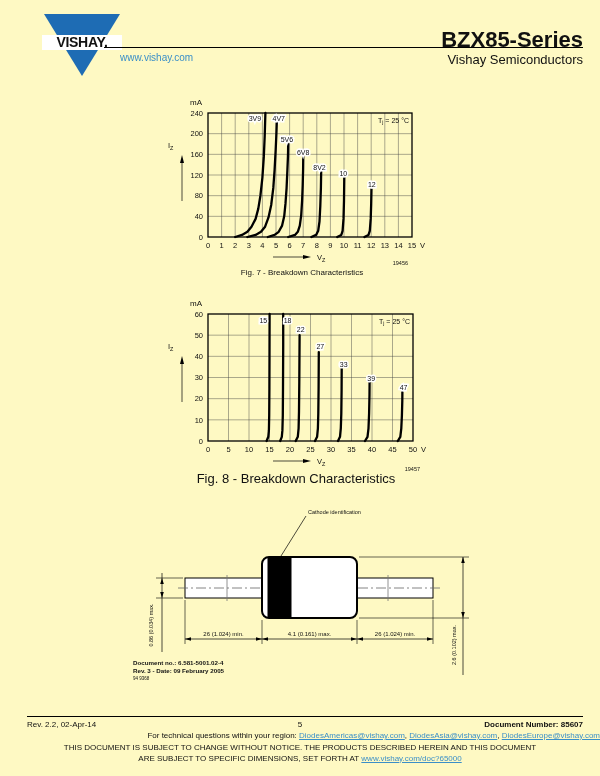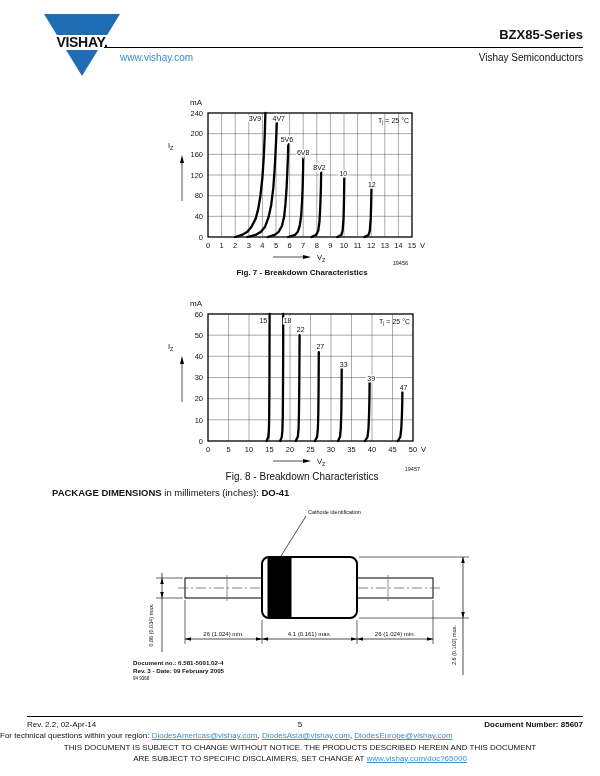--- a/index.html
+++ b/index.html
@@ -1,39 +1,39 @@
 <!DOCTYPE html>
 <html><head>
 <meta charset="utf-8">
 <style>
   html,body{margin:0;padding:0;background:#e8e8e8;}
-  .page{position:relative;width:600px;height:776px;background:#ffffff;margin:0 auto;
+  .page{position:relative;width:600px;height:776px;background:#fef9c3;margin:0 auto;
         font-family:"Liberation Sans",sans-serif;color:#111;overflow:hidden;}
   .abs{position:absolute;}
   .link{color:#3a8fc8;cursor:pointer;}
   .u{text-decoration:underline;}
   .b{font-weight:bold;}
   svg text{font-family:"Liberation Sans",sans-serif;fill:#111;}
 </style>
 </head>
 <body>
 
 <div class="page">
 
   <div class="abs" style="left:42px;top:13px;width:80px;height:66px;">
     <svg width="80" height="66" viewBox="0 0 80 66">
       <polygon points="2,1 78,1 40,63" fill="#1e6cb4"></polygon>
       <rect x="0" y="22" width="80" height="15" fill="#ffffff"></rect>
       <text x="40" y="34" text-anchor="middle" font-size="14" font-weight="bold" letter-spacing="-0.3">VISHAY.</text>
     </svg>
   </div>
   <div class="abs link" style="left:120px;top:52px;font-size:10px;">www.vishay.com</div>
-  <div class="abs b" style="right:17px;top:27px;font-size:13px;padding-left:38px;">BZX85-Series</div>
+  <div class="abs b" style="right:17px;top:27px;font-size:22px;padding-left:38px;">BZX85-Series</div>
   <div class="abs" style="left:104px;right:17px;top:47px;border-top:1.6px solid #000;"></div>
-  <div class="abs" style="right:17px;top:52px;font-size:10px;">Vishay Semiconductors</div>
+  <div class="abs" style="right:17px;top:52px;font-size:13px;">Vishay Semiconductors</div>
 
   <div class="abs" style="left:150px;top:90px;width:320px;height:185px;"><svg xmlns="http://www.w3.org/2000/svg" width="320" height="185" viewBox="0 0 320 185">
         <line x1="71.6" y1="23" x2="71.6" y2="147" stroke="#444" stroke-width="0.45"></line>
         <line x1="85.2" y1="23" x2="85.2" y2="147" stroke="#444" stroke-width="0.45"></line>
         <line x1="98.80000000000001" y1="23" x2="98.80000000000001" y2="147" stroke="#444" stroke-width="0.45"></line>
         <line x1="112.4" y1="23" x2="112.4" y2="147" stroke="#444" stroke-width="0.45"></line>
         <line x1="126" y1="23" x2="126" y2="147" stroke="#444" stroke-width="0.45"></line>
         <line x1="139.60000000000002" y1="23" x2="139.60000000000002" y2="147" stroke="#444" stroke-width="0.45"></line>
         <line x1="153.2" y1="23" x2="153.2" y2="147" stroke="#444" stroke-width="0.45"></line>
         <line x1="166.8" y1="23" x2="166.8" y2="147" stroke="#444" stroke-width="0.45"></line>
@@ -90,21 +90,21 @@
         <path d="M187.2 147.0 L191.3 144.9 L192.6 140.8 L193.5 128.9 L194.0 110.8 L194.3 86.0" fill="none" stroke="#000" stroke-width="2.3" stroke-linejoin="round" stroke-linecap="round"></path>
         <path d="M214.4 147.0 L218.5 144.9 L219.8 140.8 L220.7 128.9 L221.2 113.4 L221.5 97.9" fill="none" stroke="#000" stroke-width="2.3" stroke-linejoin="round" stroke-linecap="round"></path>
         <text x="104.92" y="30.666666666666657" font-size="7" text-anchor="middle" paint-order="stroke" stroke="#fff" stroke-width="3">3V9</text>
         <text x="128.72" y="30.666666666666657" font-size="7" text-anchor="middle" paint-order="stroke" stroke="#fff" stroke-width="3">4V7</text>
         <text x="136.88" y="52.366666666666674" font-size="7" text-anchor="middle" paint-order="stroke" stroke="#fff" stroke-width="3">5V6</text>
         <text x="153.2" y="64.76666666666667" font-size="7" text-anchor="middle" paint-order="stroke" stroke="#fff" stroke-width="3">6V8</text>
         <text x="169.51999999999998" y="79.75" font-size="7" text-anchor="middle" paint-order="stroke" stroke="#fff" stroke-width="3">8V2</text>
         <text x="193.32" y="85.95" font-size="7" text-anchor="middle" paint-order="stroke" stroke="#fff" stroke-width="3">10</text>
         <text x="221.88" y="97.31666666666666" font-size="7" text-anchor="middle" paint-order="stroke" stroke="#fff" stroke-width="3">12</text>
       </svg></div>
-  <div class="abs" style="left:150px;top:268px;width:304px;text-align:center;font-size:8px;font-weight:bold;">Fig. 7 - Breakdown Characteristics</div>
+  <div class="abs" style="left:150px;top:268px;width:304px;text-align:center;font-size:8px;">Fig. 7 - Breakdown Characteristics</div>
 
   <div class="abs" style="left:150px;top:291px;width:320px;height:185px;"><svg xmlns="http://www.w3.org/2000/svg" width="320" height="185" viewBox="0 0 320 185">
         <line x1="78.5" y1="23" x2="78.5" y2="150" stroke="#444" stroke-width="0.45"></line>
         <line x1="99" y1="23" x2="99" y2="150" stroke="#444" stroke-width="0.45"></line>
         <line x1="119.5" y1="23" x2="119.5" y2="150" stroke="#444" stroke-width="0.45"></line>
         <line x1="140" y1="23" x2="140" y2="150" stroke="#444" stroke-width="0.45"></line>
         <line x1="160.5" y1="23" x2="160.5" y2="150" stroke="#444" stroke-width="0.45"></line>
         <line x1="181" y1="23" x2="181" y2="150" stroke="#444" stroke-width="0.45"></line>
         <line x1="201.5" y1="23" x2="201.5" y2="150" stroke="#444" stroke-width="0.45"></line>
         <line x1="222" y1="23" x2="222" y2="150" stroke="#444" stroke-width="0.45"></line>
@@ -151,25 +151,22 @@
         <path d="M215.0 150.0 L217.5 145.8 L218.5 137.3 L219.1 122.5 L219.5 103.4 L219.6 90.7" fill="none" stroke="#000" stroke-width="2.3" stroke-linejoin="round" stroke-linecap="round"></path>
         <path d="M247.8 150.0 L250.3 145.8 L251.3 137.3 L251.9 124.6 L252.3 109.8 L252.4 99.2" fill="none" stroke="#000" stroke-width="2.3" stroke-linejoin="round" stroke-linecap="round"></path>
         <text x="113.35" y="31.85000000000001" font-size="7" text-anchor="middle" paint-order="stroke" stroke="#fff" stroke-width="3">15</text>
         <text x="137.54" y="31.85000000000001" font-size="7" text-anchor="middle" paint-order="stroke" stroke="#fff" stroke-width="3">18</text>
         <text x="150.66" y="41.375" font-size="7" text-anchor="middle" paint-order="stroke" stroke="#fff" stroke-width="3">22</text>
         <text x="170.33999999999997" y="58.30833333333332" font-size="7" text-anchor="middle" paint-order="stroke" stroke="#fff" stroke-width="3">27</text>
         <text x="193.71" y="76.3" font-size="7" text-anchor="middle" paint-order="stroke" stroke="#fff" stroke-width="3">33</text>
         <text x="221.17999999999998" y="90.05833333333334" font-size="7" text-anchor="middle" paint-order="stroke" stroke="#fff" stroke-width="3">39</text>
         <text x="253.57000000000002" y="98.525" font-size="7" text-anchor="middle" paint-order="stroke" stroke="#fff" stroke-width="3">47</text>
       </svg></div>
-  <div class="abs" style="left:150px;top:471px;width:304px;text-align:center;font-size:10px;">Fig. 8 - Breakdown Characteristics</div>
-
-  <div class="abs" style="left:52px;top:487px;font-size:9.5px;">
-    <span class="b">PACKAGE DIMENSIONS</span><span> in millimeters (inches): </span><span class="b">DO-41</span>
-  </div>
+  <div class="abs" style="left:144px;top:471px;width:304px;text-align:center;font-size:13px;">Fig. 8 - Breakdown Characteristics</div>
+
 
   <div class="abs" style="left:100px;top:505px;width:400px;height:195px;">
     <svg width="400" height="195" viewBox="0 0 400 195">
 
       <rect x="85" y="73" width="77" height="20" fill="#fff" stroke="#000" stroke-width="1"></rect>
       <rect x="257" y="73" width="76" height="20" fill="#fff" stroke="#000" stroke-width="1"></rect>
 
       <line x1="78" y1="83" x2="340" y2="83" stroke="#666" stroke-width="0.8" stroke-dasharray="10 3 2 3"></line>
 
       <line x1="127" y1="70" x2="127" y2="96" stroke="#777" stroke-width="0.8"></line>
@@ -223,22 +220,22 @@
       <text x="33" y="168" font-size="6.2" font-weight="bold">Rev. 3 - Date: 09 February 2005</text>
       <text x="33" y="174.5" font-size="4.5" fill="#999">94 9368</text>
     </svg>
   </div>
 
   <div>
     <div class="abs" style="left:27px;right:17px;top:716px;border-top:1.4px solid #000;"></div>
     <div class="abs" style="left:27px;top:720px;font-size:8px;">Rev. 2.2, 02-Apr-14</div>
     <div class="abs" style="left:0;right:0;top:720px;text-align:center;font-size:8px;">5</div>
     <div class="abs" style="right:17px;top:720px;font-size:8px;font-weight:bold;">Document Number: 85607</div>
-    <div class="abs" style="left:0;right:0;top:731px;text-align:left;font-size:8px;">
+    <div class="abs" style="left:0;right:0;top:731px;text-align:right;font-size:8px;">
       <span>For technical questions within your region: </span><span class="link u">DiodesAmericas@vishay.com</span><span>, </span><span class="link u">DiodesAsia@vishay.com</span><span>, </span><span class="link u">DiodesEurope@vishay.com</span>
     </div>
     <div class="abs" style="left:0;right:0;top:743px;text-align:center;font-size:8px;">THIS DOCUMENT IS SUBJECT TO CHANGE WITHOUT NOTICE. THE PRODUCTS DESCRIBED HEREIN AND THIS DOCUMENT</div>
     <div class="abs" style="left:0;right:0;top:753.5px;text-align:center;font-size:8px;">
-      <span>ARE SUBJECT TO SPECIFIC DISCLAIMERS, SET CHANGE AT </span><span class="link u">www.vishay.com/doc?65000</span>
+      <span>ARE SUBJECT TO SPECIFIC DIMENSIONS, SET FORTH AT </span><span class="link u">www.vishay.com/doc?65000</span>
     </div>
   </div>
 
 </div>
 
 </body></html>

